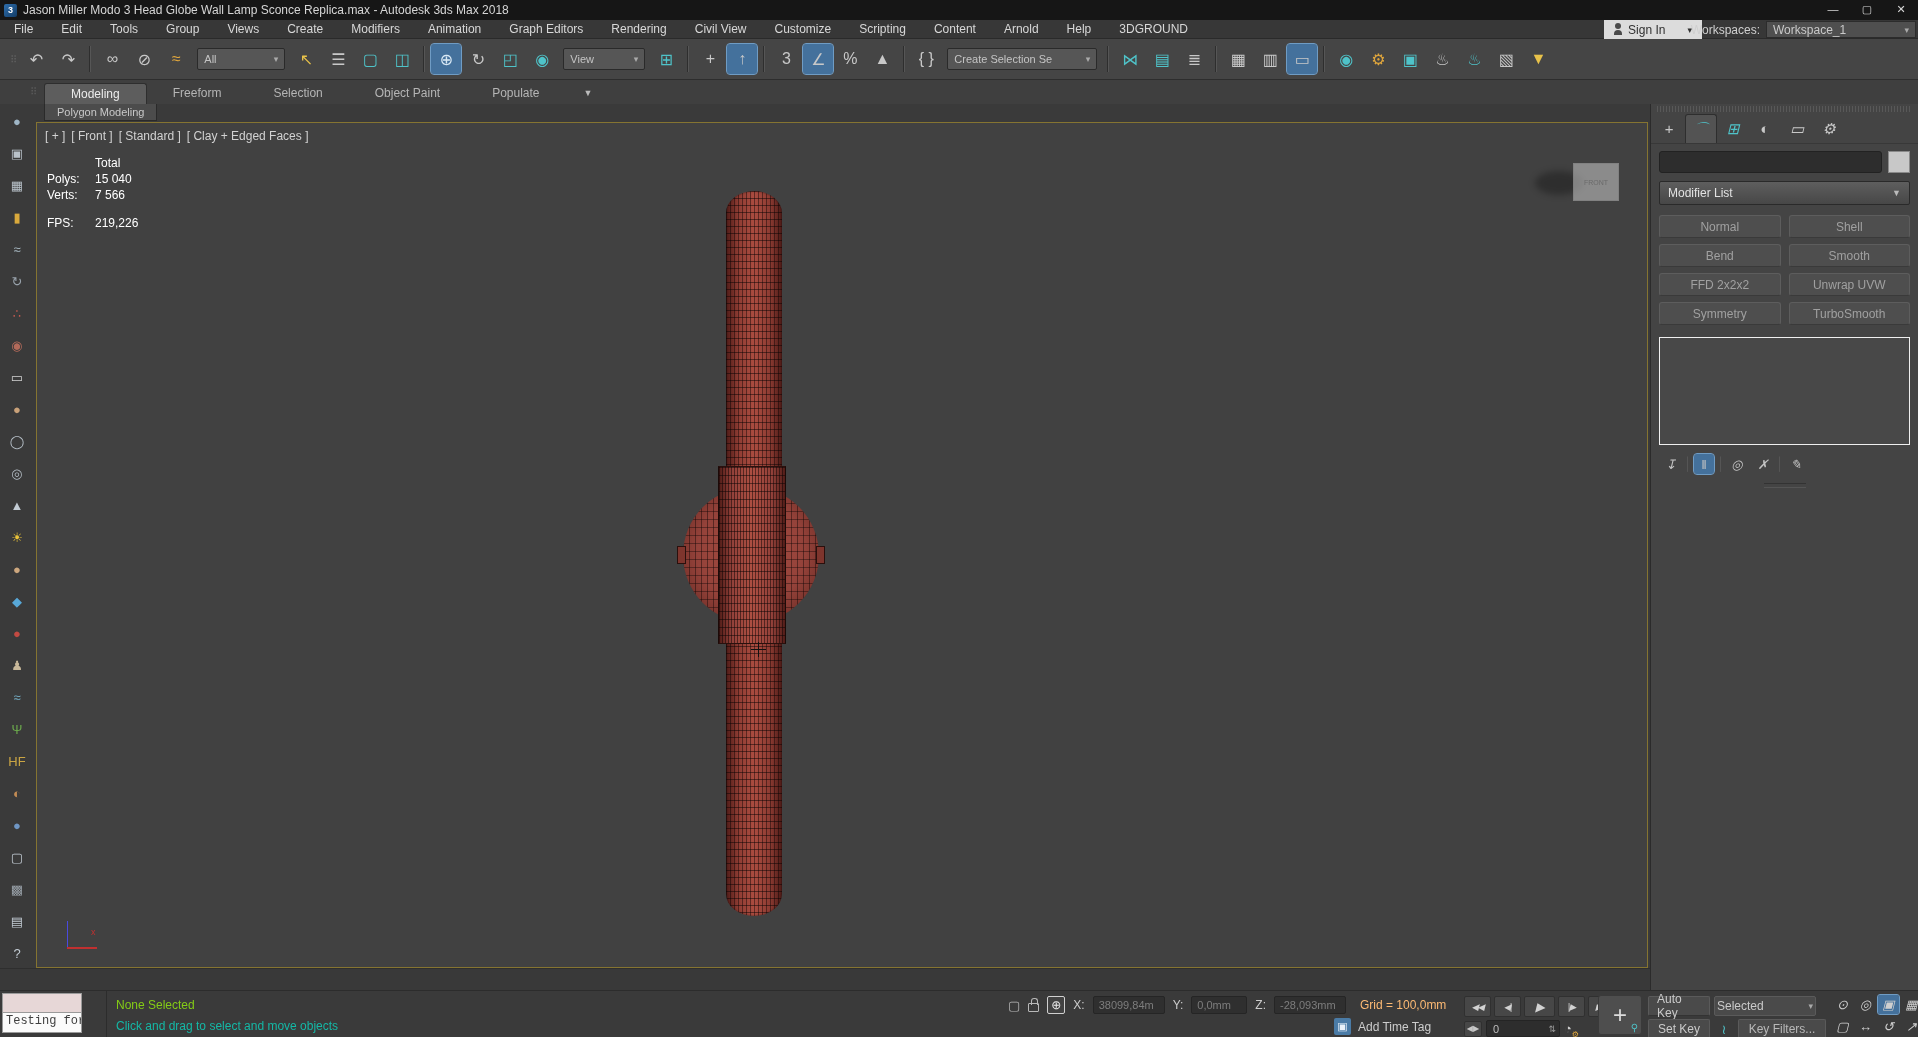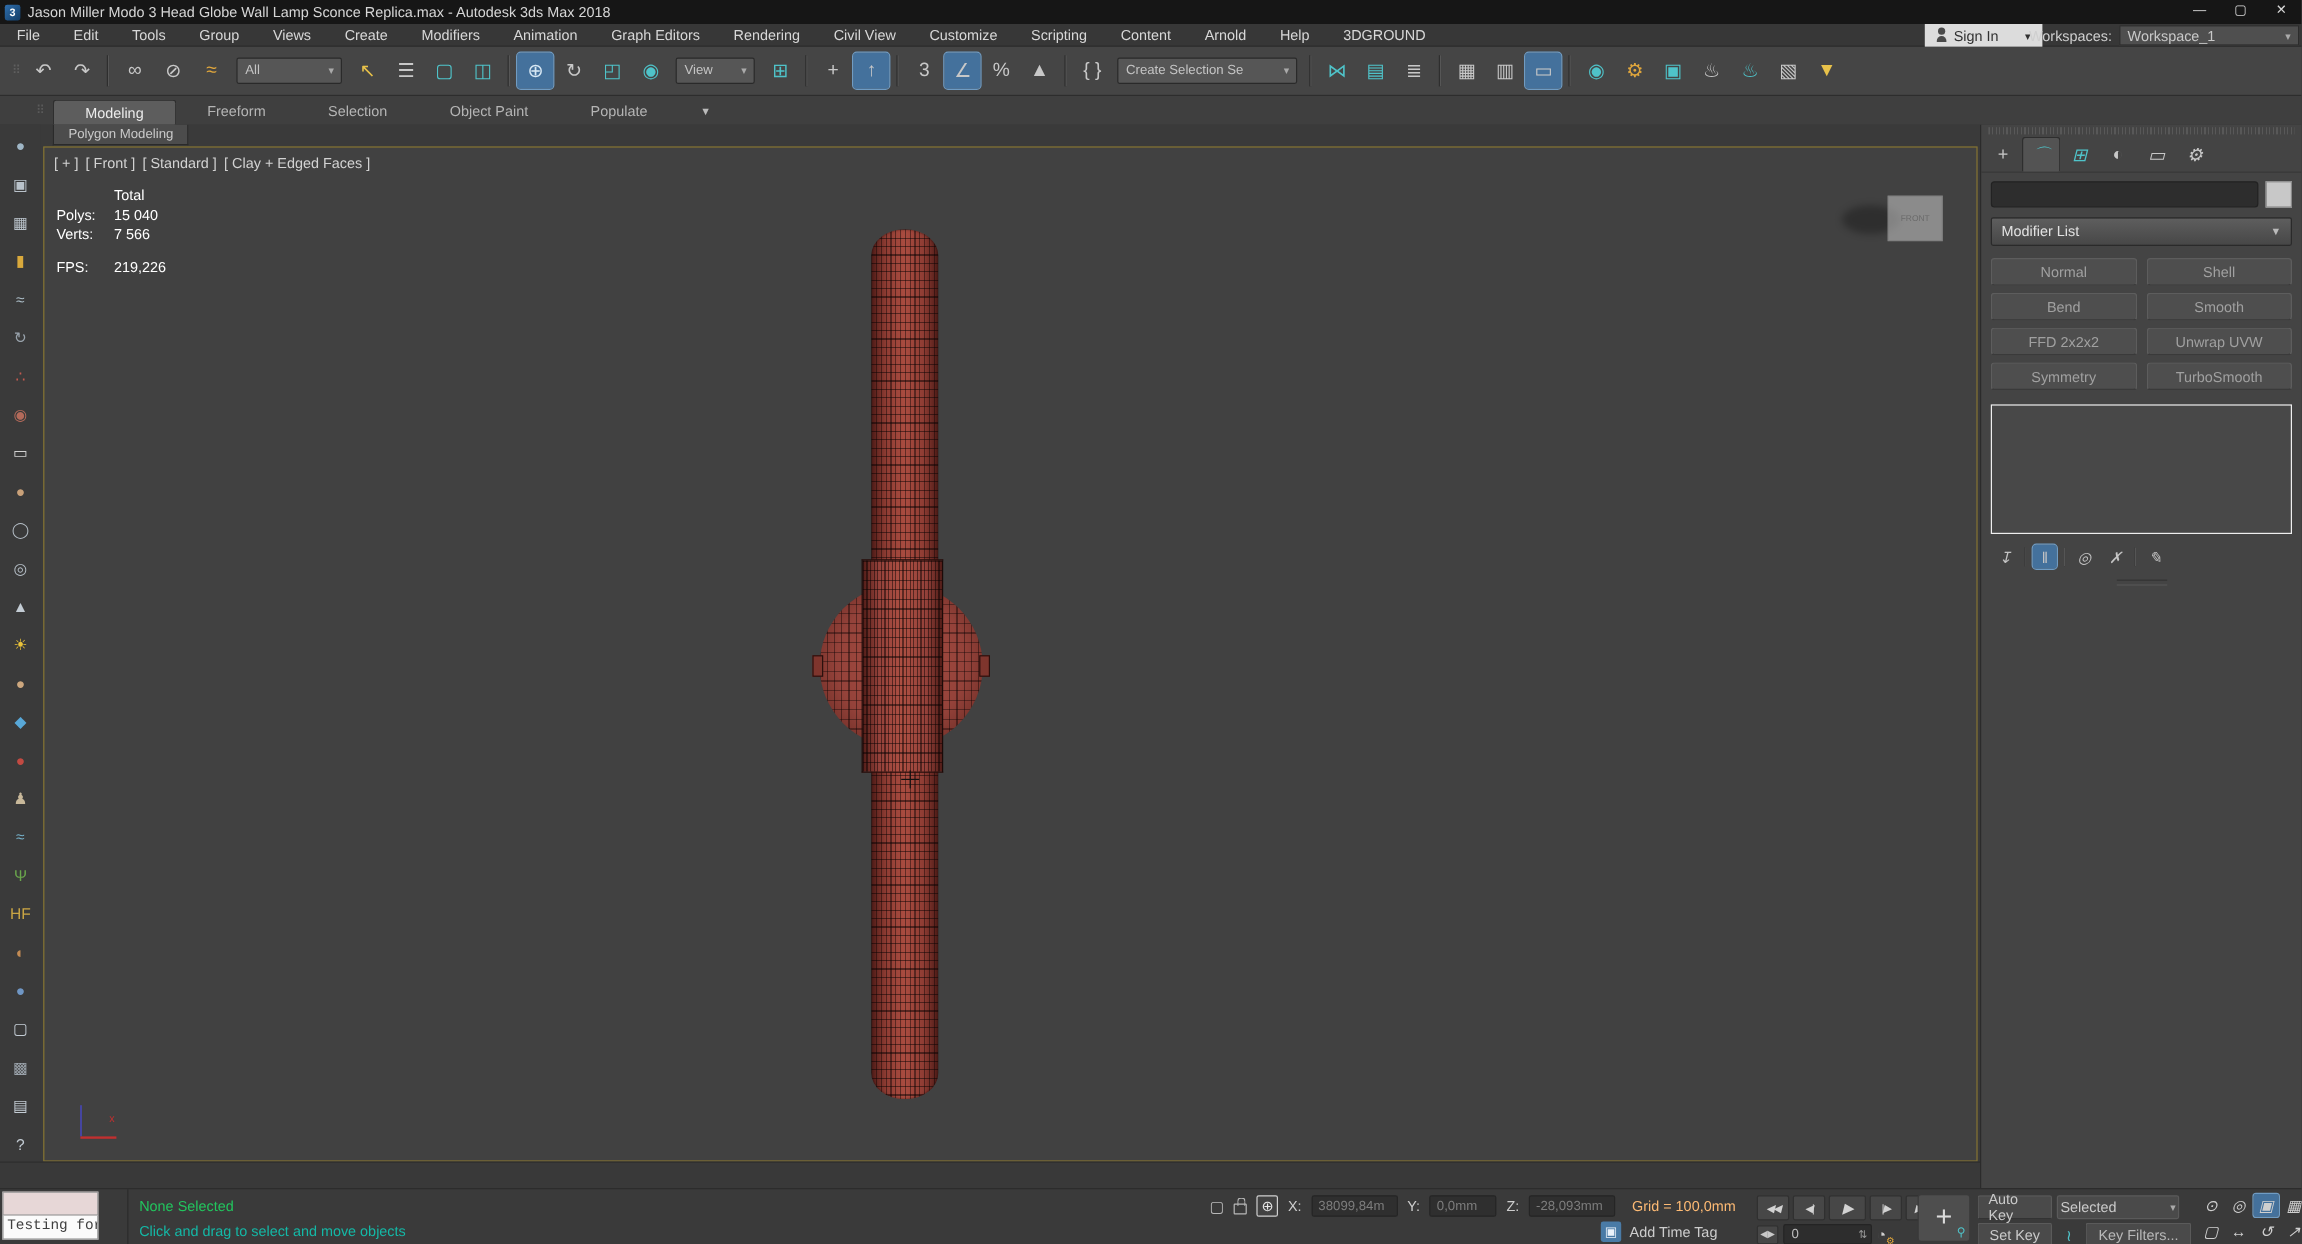--- a/index.html
+++ b/index.html
@@ -115,21 +115,21 @@
   .stk[data-kind="sep"] { width:1px; height:16px; background:#2e2e2e; border-right:1px solid #555; min-width:0; }
   .panel-grip { margin:4px auto; width:42px; height:5px; border-top:1px solid #333; border-bottom:1px solid #555; }
 
   
   .track-strip { position:absolute; left:0; top:968px; width:1650px; height:22px; background:#393939; border-top:1px solid #2e2e2e; }
   .statusbar { position:absolute; left:0; top:990px; width:1918px; height:47px; background:#3a3a3a; border-top:1px solid #2c2c2c; font-size:12px; }
   .listener { position:absolute; left:2px; top:2px; width:80px; }
   .listener .macro { height:20px; background:#e7d7d7; border:1px solid #9a9a9a; }
   .listener .mini { height:20px; background:#fbfbfb; border:1px solid #9a9a9a; border-top:none; font-family:"Liberation Mono",monospace; font-size:12px; color:#3f3f3f; padding:1px 3px; white-space:nowrap; overflow:hidden; }
   .sb-vsep { position:absolute; left:106px; top:0; width:1px; height:47px; background:#2c2c2c; }
-  .sel-status { position:absolute; left:116px; top:7px; color:#22c55e; }
+  .sel-status { position:absolute; left:116px; top:7px; color:#84cc16; }
   .prompt-line { position:absolute; left:116px; top:28px; color:#14b8a6; }
 
   .sb-center { position:absolute; left:1008px; top:5px; display:flex; align-items:center; gap:8px; }
   .sb-ico { color:#b8b8b8; font-size:13px; }
   .lock-icon { width:11px; height:9px; border:1px solid #b8b8b8; border-radius:1px; position:relative; margin-top:4px; }
   .lock-icon::before { content:''; position:absolute; top:-6px; left:2px; width:5px; height:6px; border:1px solid #b8b8b8; border-bottom:none; border-radius:3px 3px 0 0; }
   .xform-box { width:18px; height:18px; border:1px solid #d0d0d0; border-radius:2px; display:flex; align-items:center; justify-content:center; color:#e8e8e8; font-size:12px; background:#424242; }
   .coord-lab { color:#cdcdcd; }
   .coord-box { height:18px; background:#2f2f2f; border:1px solid #252525; border-radius:2px; color:#7d7d7d; font-size:11px; display:flex; align-items:center; padding:0 5px; }
   .coord-box.w68 { width:72px; } .coord-box.w52 { width:56px; }
@@ -288,21 +288,21 @@
       </span>
 
       <span class="tb" style="color: rgb(79, 195, 201);">
         <i>◰</i>
       </span>
 
       <span class="tb" style="color: rgb(79, 195, 201);">
         <i>◉</i>
       </span>
 
-      <span class="tb" data-kind="dropdown" style="width: 66px;">
+      <span class="tb" data-kind="dropdown" style="width: 82px;">
         <em>View</em>
       </span>
 
       <span class="tb" style="color: rgb(79, 195, 201);">
         <i>⊞</i>
       </span>
 
       <span class="tb" data-kind="sep">
         
       </span>

